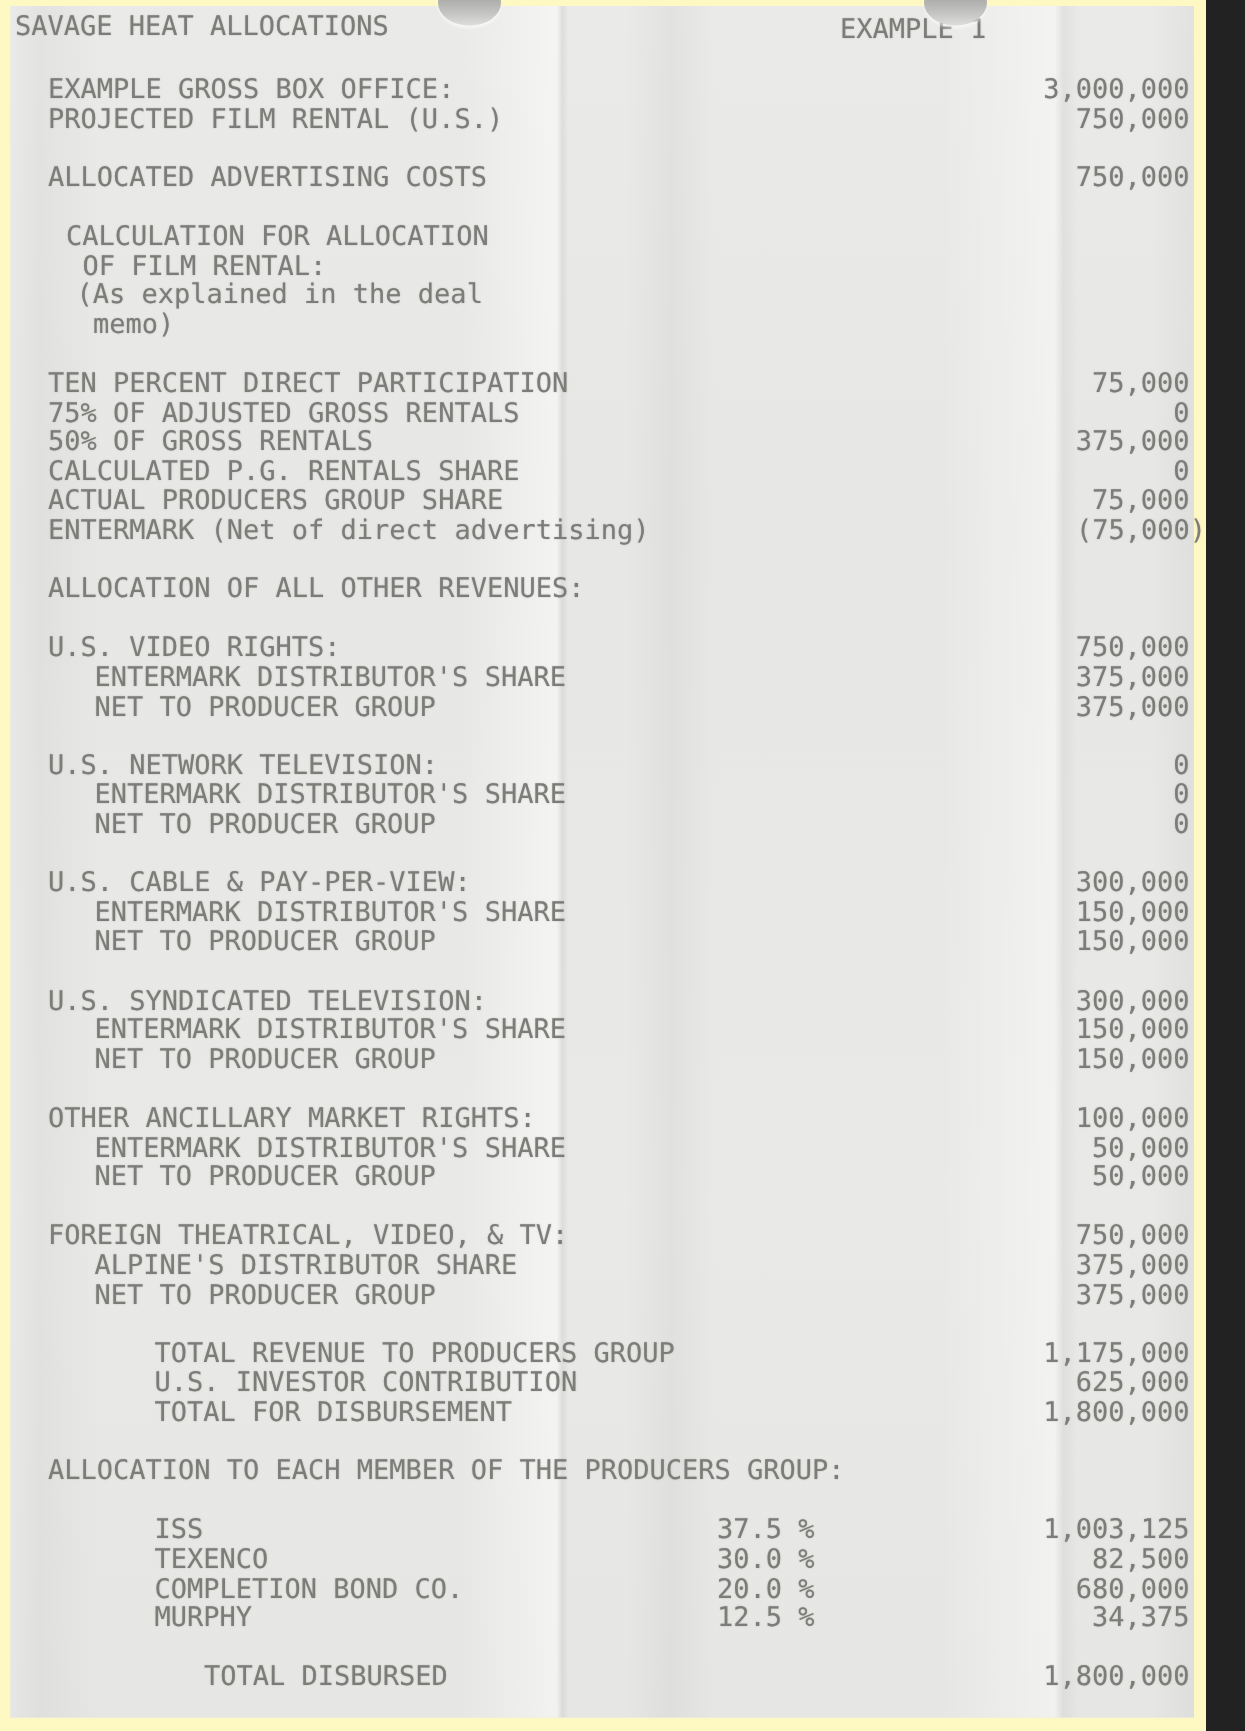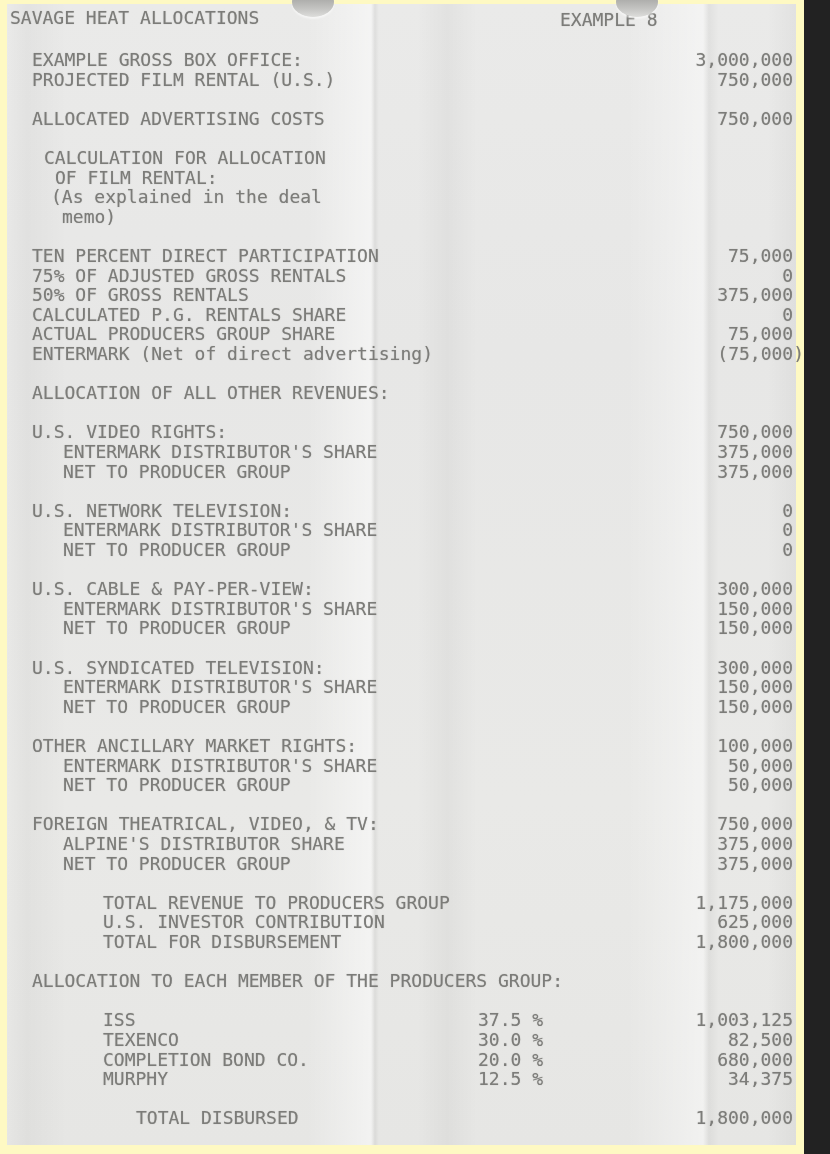--- a/index.html
+++ b/index.html
@@ -54,16 +54,16 @@
 <body>
 
 <div class="page">
   <div class="paper"></div>
 
   <div class="hole" style="left:292px;"></div>
   <div class="hole" style="left:616px;"></div>
 
   <div class="content">
     <span class="hdr-title">SAVAGE HEAT ALLOCATIONS</span>
-    <span class="hdr-example">EXAMPLE 8</span>
+    <span class="hdr-example">EXAMPLE 1</span>
     <div><div class="line" style="top: 49px;"><span class="lbl" style="left: 32px;">EXAMPLE GROSS BOX OFFICE:</span><span class="amt" style="right: 37px;">3,000,000</span></div><div class="line" style="top: 68.6px;"><span class="lbl" style="left: 32px;">PROJECTED FILM RENTAL (U.S.)</span><span class="amt" style="right: 37px;">750,000</span></div><div class="line" style="top: 107.8px;"><span class="lbl" style="left: 32px;">ALLOCATED ADVERTISING COSTS</span><span class="amt" style="right: 37px;">750,000</span></div><div class="line" style="top: 147px;"><span class="lbl" style="left: 44px;">CALCULATION FOR ALLOCATION</span></div><div class="line" style="top: 166.6px;"><span class="lbl" style="left: 55px;">OF FILM RENTAL:</span></div><div class="line" style="top: 186.2px;"><span class="lbl" style="left: 51px;">(As explained in the deal</span></div><div class="line" style="top: 205.8px;"><span class="lbl" style="left: 62px;">memo)</span></div><div class="line" style="top: 245px;"><span class="lbl" style="left: 32px;">TEN PERCENT DIRECT PARTICIPATION</span><span class="amt" style="right: 37px;">75,000</span></div><div class="line" style="top: 264.6px;"><span class="lbl" style="left: 32px;">75% OF ADJUSTED GROSS RENTALS</span><span class="amt" style="right: 37px;">0</span></div><div class="line" style="top: 284.2px;"><span class="lbl" style="left: 32px;">50% OF GROSS RENTALS</span><span class="amt" style="right: 37px;">375,000</span></div><div class="line" style="top: 303.8px;"><span class="lbl" style="left: 32px;">CALCULATED P.G. RENTALS SHARE</span><span class="amt" style="right: 37px;">0</span></div><div class="line" style="top: 323.4px;"><span class="lbl" style="left: 32px;">ACTUAL PRODUCERS GROUP SHARE</span><span class="amt" style="right: 37px;">75,000</span></div><div class="line" style="top: 343px;"><span class="lbl" style="left: 32px;">ENTERMARK (Net of direct advertising)</span><span class="amt" style="right: 26px;">(75,000)</span></div><div class="line" style="top: 382.2px;"><span class="lbl" style="left: 32px;">ALLOCATION OF ALL OTHER REVENUES:</span></div><div class="line" style="top: 421.4px;"><span class="lbl" style="left: 32px;">U.S. VIDEO RIGHTS:</span><span class="amt" style="right: 37px;">750,000</span></div><div class="line" style="top: 441px;"><span class="lbl" style="left: 63px;">ENTERMARK DISTRIBUTOR'S SHARE</span><span class="amt" style="right: 37px;">375,000</span></div><div class="line" style="top: 460.6px;"><span class="lbl" style="left: 63px;">NET TO PRODUCER GROUP</span><span class="amt" style="right: 37px;">375,000</span></div><div class="line" style="top: 499.8px;"><span class="lbl" style="left: 32px;">U.S. NETWORK TELEVISION:</span><span class="amt" style="right: 37px;">0</span></div><div class="line" style="top: 519.4px;"><span class="lbl" style="left: 63px;">ENTERMARK DISTRIBUTOR'S SHARE</span><span class="amt" style="right: 37px;">0</span></div><div class="line" style="top: 539px;"><span class="lbl" style="left: 63px;">NET TO PRODUCER GROUP</span><span class="amt" style="right: 37px;">0</span></div><div class="line" style="top: 578.2px;"><span class="lbl" style="left: 32px;">U.S. CABLE &amp; PAY-PER-VIEW:</span><span class="amt" style="right: 37px;">300,000</span></div><div class="line" style="top: 597.8px;"><span class="lbl" style="left: 63px;">ENTERMARK DISTRIBUTOR'S SHARE</span><span class="amt" style="right: 37px;">150,000</span></div><div class="line" style="top: 617.4px;"><span class="lbl" style="left: 63px;">NET TO PRODUCER GROUP</span><span class="amt" style="right: 37px;">150,000</span></div><div class="line" style="top: 656.6px;"><span class="lbl" style="left: 32px;">U.S. SYNDICATED TELEVISION:</span><span class="amt" style="right: 37px;">300,000</span></div><div class="line" style="top: 676.2px;"><span class="lbl" style="left: 63px;">ENTERMARK DISTRIBUTOR'S SHARE</span><span class="amt" style="right: 37px;">150,000</span></div><div class="line" style="top: 695.8px;"><span class="lbl" style="left: 63px;">NET TO PRODUCER GROUP</span><span class="amt" style="right: 37px;">150,000</span></div><div class="line" style="top: 735px;"><span class="lbl" style="left: 32px;">OTHER ANCILLARY MARKET RIGHTS:</span><span class="amt" style="right: 37px;">100,000</span></div><div class="line" style="top: 754.6px;"><span class="lbl" style="left: 63px;">ENTERMARK DISTRIBUTOR'S SHARE</span><span class="amt" style="right: 37px;">50,000</span></div><div class="line" style="top: 774.2px;"><span class="lbl" style="left: 63px;">NET TO PRODUCER GROUP</span><span class="amt" style="right: 37px;">50,000</span></div><div class="line" style="top: 813.4px;"><span class="lbl" style="left: 32px;">FOREIGN THEATRICAL, VIDEO, &amp; TV:</span><span class="amt" style="right: 37px;">750,000</span></div><div class="line" style="top: 833px;"><span class="lbl" style="left: 63px;">ALPINE'S DISTRIBUTOR SHARE</span><span class="amt" style="right: 37px;">375,000</span></div><div class="line" style="top: 852.6px;"><span class="lbl" style="left: 63px;">NET TO PRODUCER GROUP</span><span class="amt" style="right: 37px;">375,000</span></div><div class="line" style="top: 891.8px;"><span class="lbl" style="left: 103px;">TOTAL REVENUE TO PRODUCERS GROUP</span><span class="amt" style="right: 37px;">1,175,000</span></div><div class="line" style="top: 911.4px;"><span class="lbl" style="left: 103px;">U.S. INVESTOR CONTRIBUTION</span><span class="amt" style="right: 37px;">625,000</span></div><div class="line" style="top: 931px;"><span class="lbl" style="left: 103px;">TOTAL FOR DISBURSEMENT</span><span class="amt" style="right: 37px;">1,800,000</span></div><div class="line" style="top: 970.2px;"><span class="lbl" style="left: 32px;">ALLOCATION TO EACH MEMBER OF THE PRODUCERS GROUP:</span></div><div class="line" style="top: 1009.4px;"><span class="lbl" style="left: 103px;">ISS</span><span class="pct">37.5 %</span><span class="amt" style="right: 37px;">1,003,125</span></div><div class="line" style="top: 1029px;"><span class="lbl" style="left: 103px;">TEXENCO</span><span class="pct">30.0 %</span><span class="amt" style="right: 37px;">82,500</span></div><div class="line" style="top: 1048.6px;"><span class="lbl" style="left: 103px;">COMPLETION BOND CO.</span><span class="pct">20.0 %</span><span class="amt" style="right: 37px;">680,000</span></div><div class="line" style="top: 1068.2px;"><span class="lbl" style="left: 103px;">MURPHY</span><span class="pct">12.5 %</span><span class="amt" style="right: 37px;">34,375</span></div><div class="line" style="top: 1107.4px;"><span class="lbl" style="left: 136px;">TOTAL DISBURSED</span><span class="amt" style="right: 37px;">1,800,000</span></div></div>
   </div>
 </div>
 
 </body></html>

